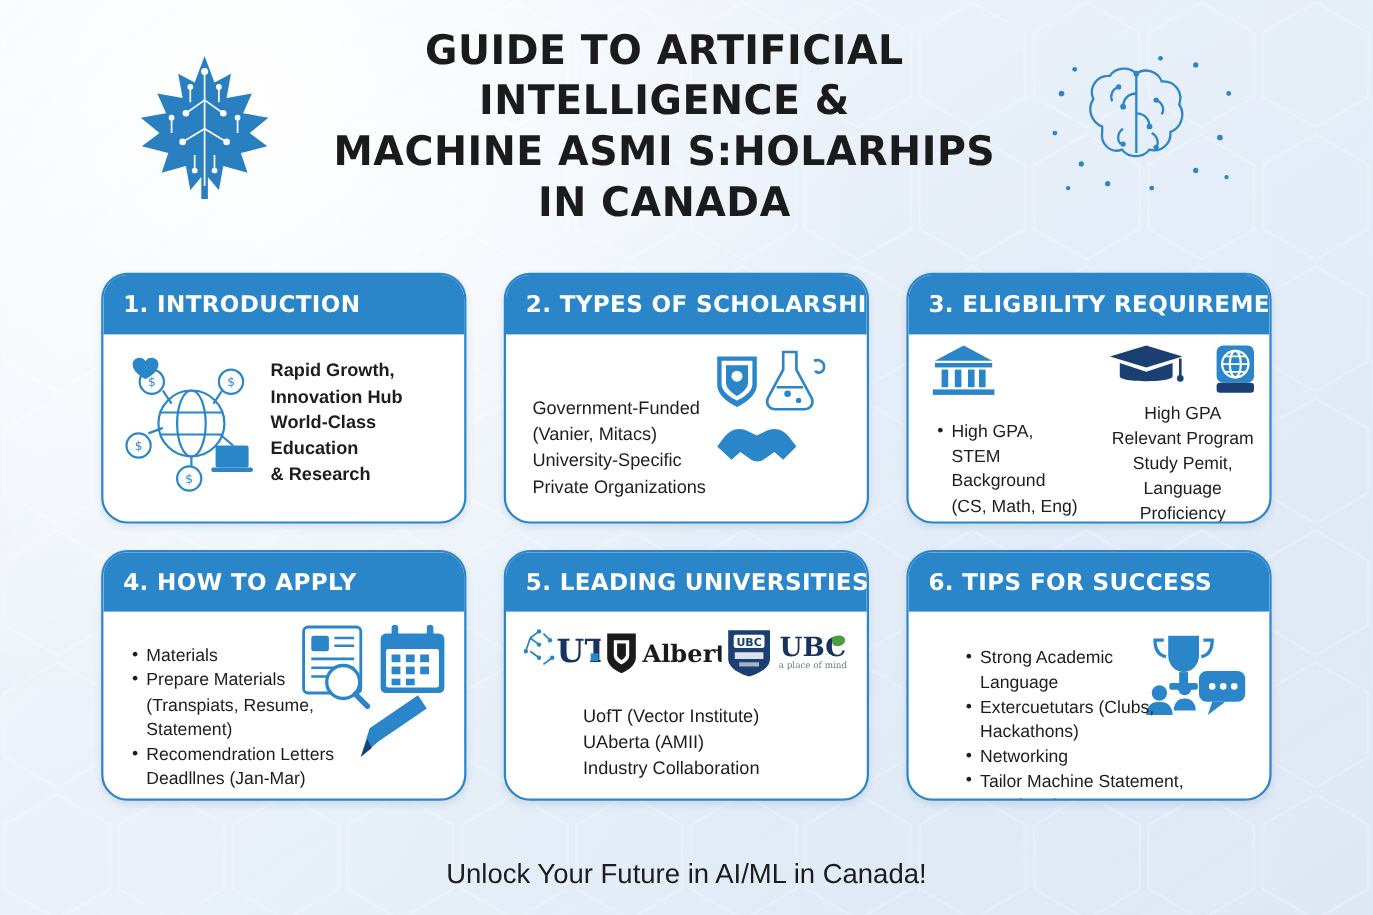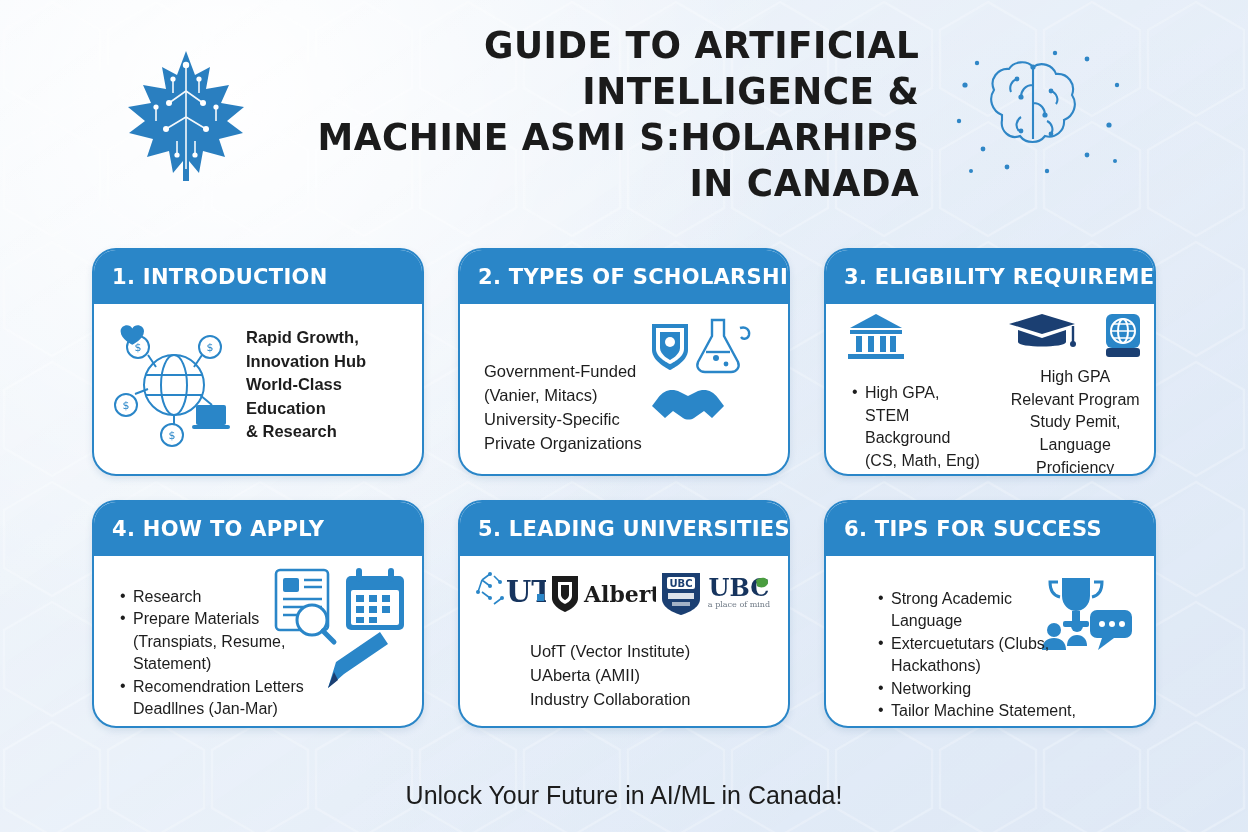--- a/index.html
+++ b/index.html
@@ -47,21 +47,21 @@
     height: 140px;
     flex: 0 0 auto;
   }
   .brain-logo {
     width: 190px;
     height: 140px;
     flex: 0 0 auto;
   }
   .title-block {
     width: 650px;
-    text-align: right;
+    text-align: center;
     color: #1b1b1b;
   }
   .title-line {
     font-family: "DejaVu Sans", sans-serif;
     font-weight: bold;
     font-size: 37px;
     letter-spacing: 0.5px;
     line-height: 1.25;
     text-transform: uppercase;
     transform: scaleX(0.97);
@@ -382,21 +382,21 @@
               <rect x="84" y="51" width="8" height="6"></rect>
                 <rect x="97" y="51" width="8" height="6"></rect>
             </g>
           </g>
           <g>
             <path d="M56 122 L64 96 L108 66 L116 78 L72 108 Z" fill="#2a86c8"></path>
             <path d="M56 122 L66 114 L62 106 Z" fill="#1b3f72"></path>
           </g>
         </svg>
         <ul class="bullets c4-text">
-          <li>Research</li>
+          <li>Materials</li>
           <li>Prepare Materials
 (Transpiats, Resume,
 Statement)</li>
           <li>Recomendration Letters
 Deadllnes (Jan-Mar)</li>
         </ul>
       </div>
     </div>
 
     <div class="card">

